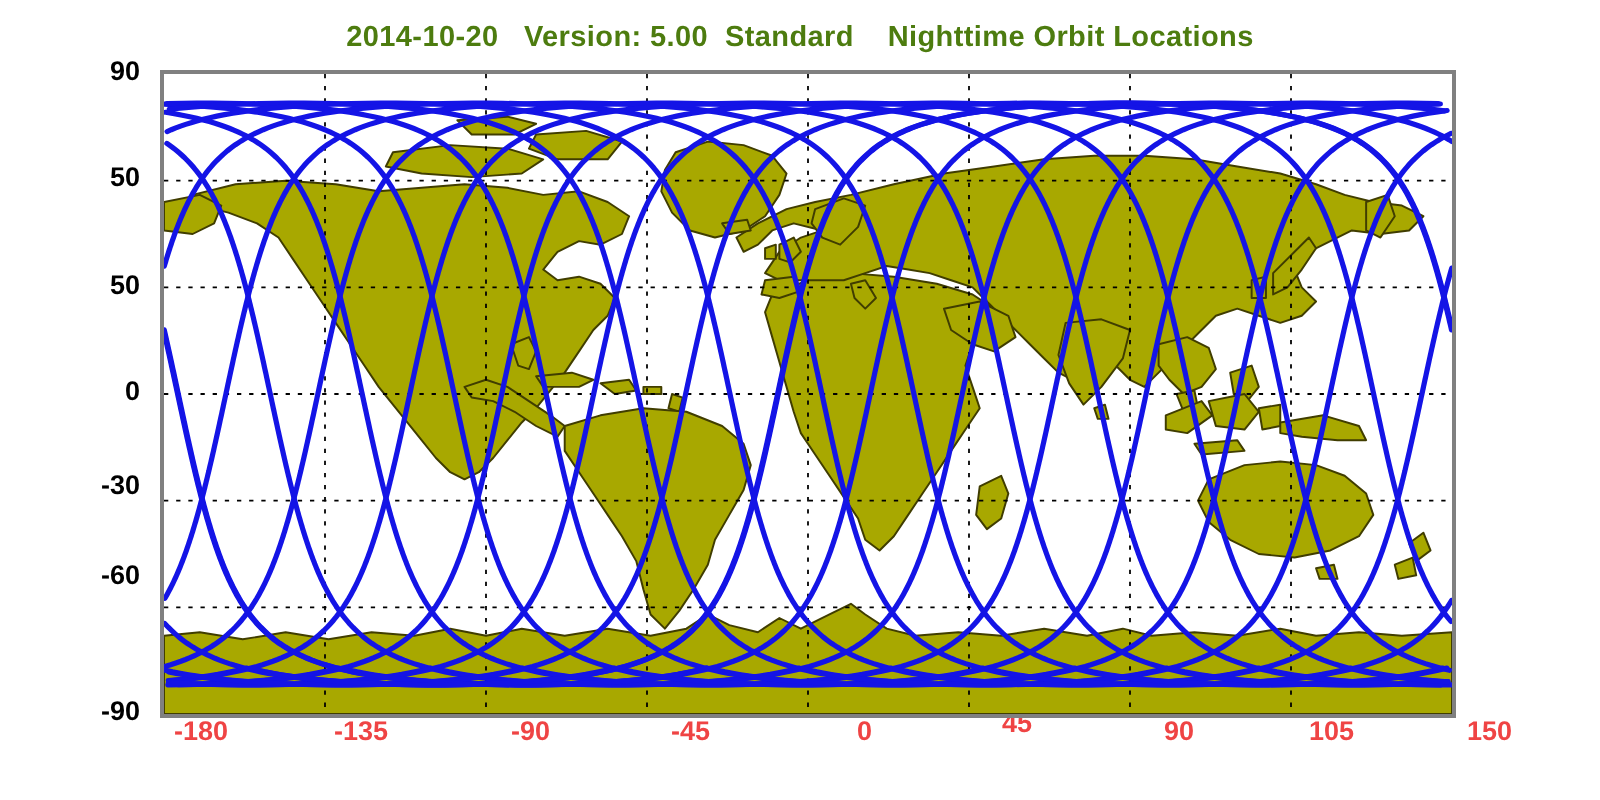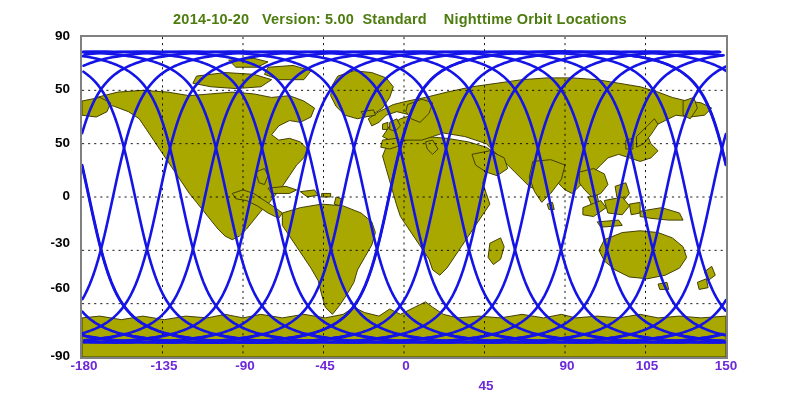--- a/index.html
+++ b/index.html
@@ -26,22 +26,22 @@
     border:2px solid #808080;
     box-sizing:content-box;
   }
   #plotsvg{position:absolute;left:0;top:0;width:644px;height:320px;display:block;}
   .ylab{
     position:absolute;width:44px;text-align:right;left:26px;
     font-size:13.5px;font-weight:bold;color:#000000;
     font-family:"Liberation Sans",sans-serif;
   }
   .xlab{
-    position:absolute;width:60px;text-align:center;
-    font-size:13.5px;font-weight:bold;color:#6d28d9;
+    position:absolute;width:60px;text-align:right;
+    font-size:13.5px;font-weight:bold;color:#ef4444;
     font-family:"Liberation Sans",sans-serif;
   }
 </style>
 </head>
 <body>
 
 <div id="figure">
 
   <div id="title">2014-10-20   Version: 5.00  Standard    Nighttime Orbit Locations</div>
 
@@ -51,21 +51,21 @@
   <div class="ylab" style="top:188px;">0</div>
   <div class="ylab" style="top:235px;">-30</div>
   <div class="ylab" style="top:280px;">-60</div>
   <div class="ylab" style="top:348px;">-90</div>
 
   <div class="xlab" style="left:54px;top:358px;">-180</div>
   <div class="xlab" style="left:134px;top:358px;">-135</div>
   <div class="xlab" style="left:215px;top:358px;">-90</div>
   <div class="xlab" style="left:295px;top:358px;">-45</div>
   <div class="xlab" style="left:376px;top:358px;">0</div>
-  <div class="xlab" style="left:456px;top:378px;">45</div>
+  <div class="xlab" style="left:456px;top:354px;">45</div>
   <div class="xlab" style="left:537px;top:358px;">90</div>
   <div class="xlab" style="left:617px;top:358px;">105</div>
   <div class="xlab" style="left:696px;top:358px;">150</div>
 
   <div id="plotbox">
     <svg id="plotsvg" viewBox="0 0 360 180" preserveAspectRatio="none">
       <defs>
         <clipPath id="clipPlot">
             <rect x="0" y="0" width="360" height="180"></rect>
           </clipPath>

